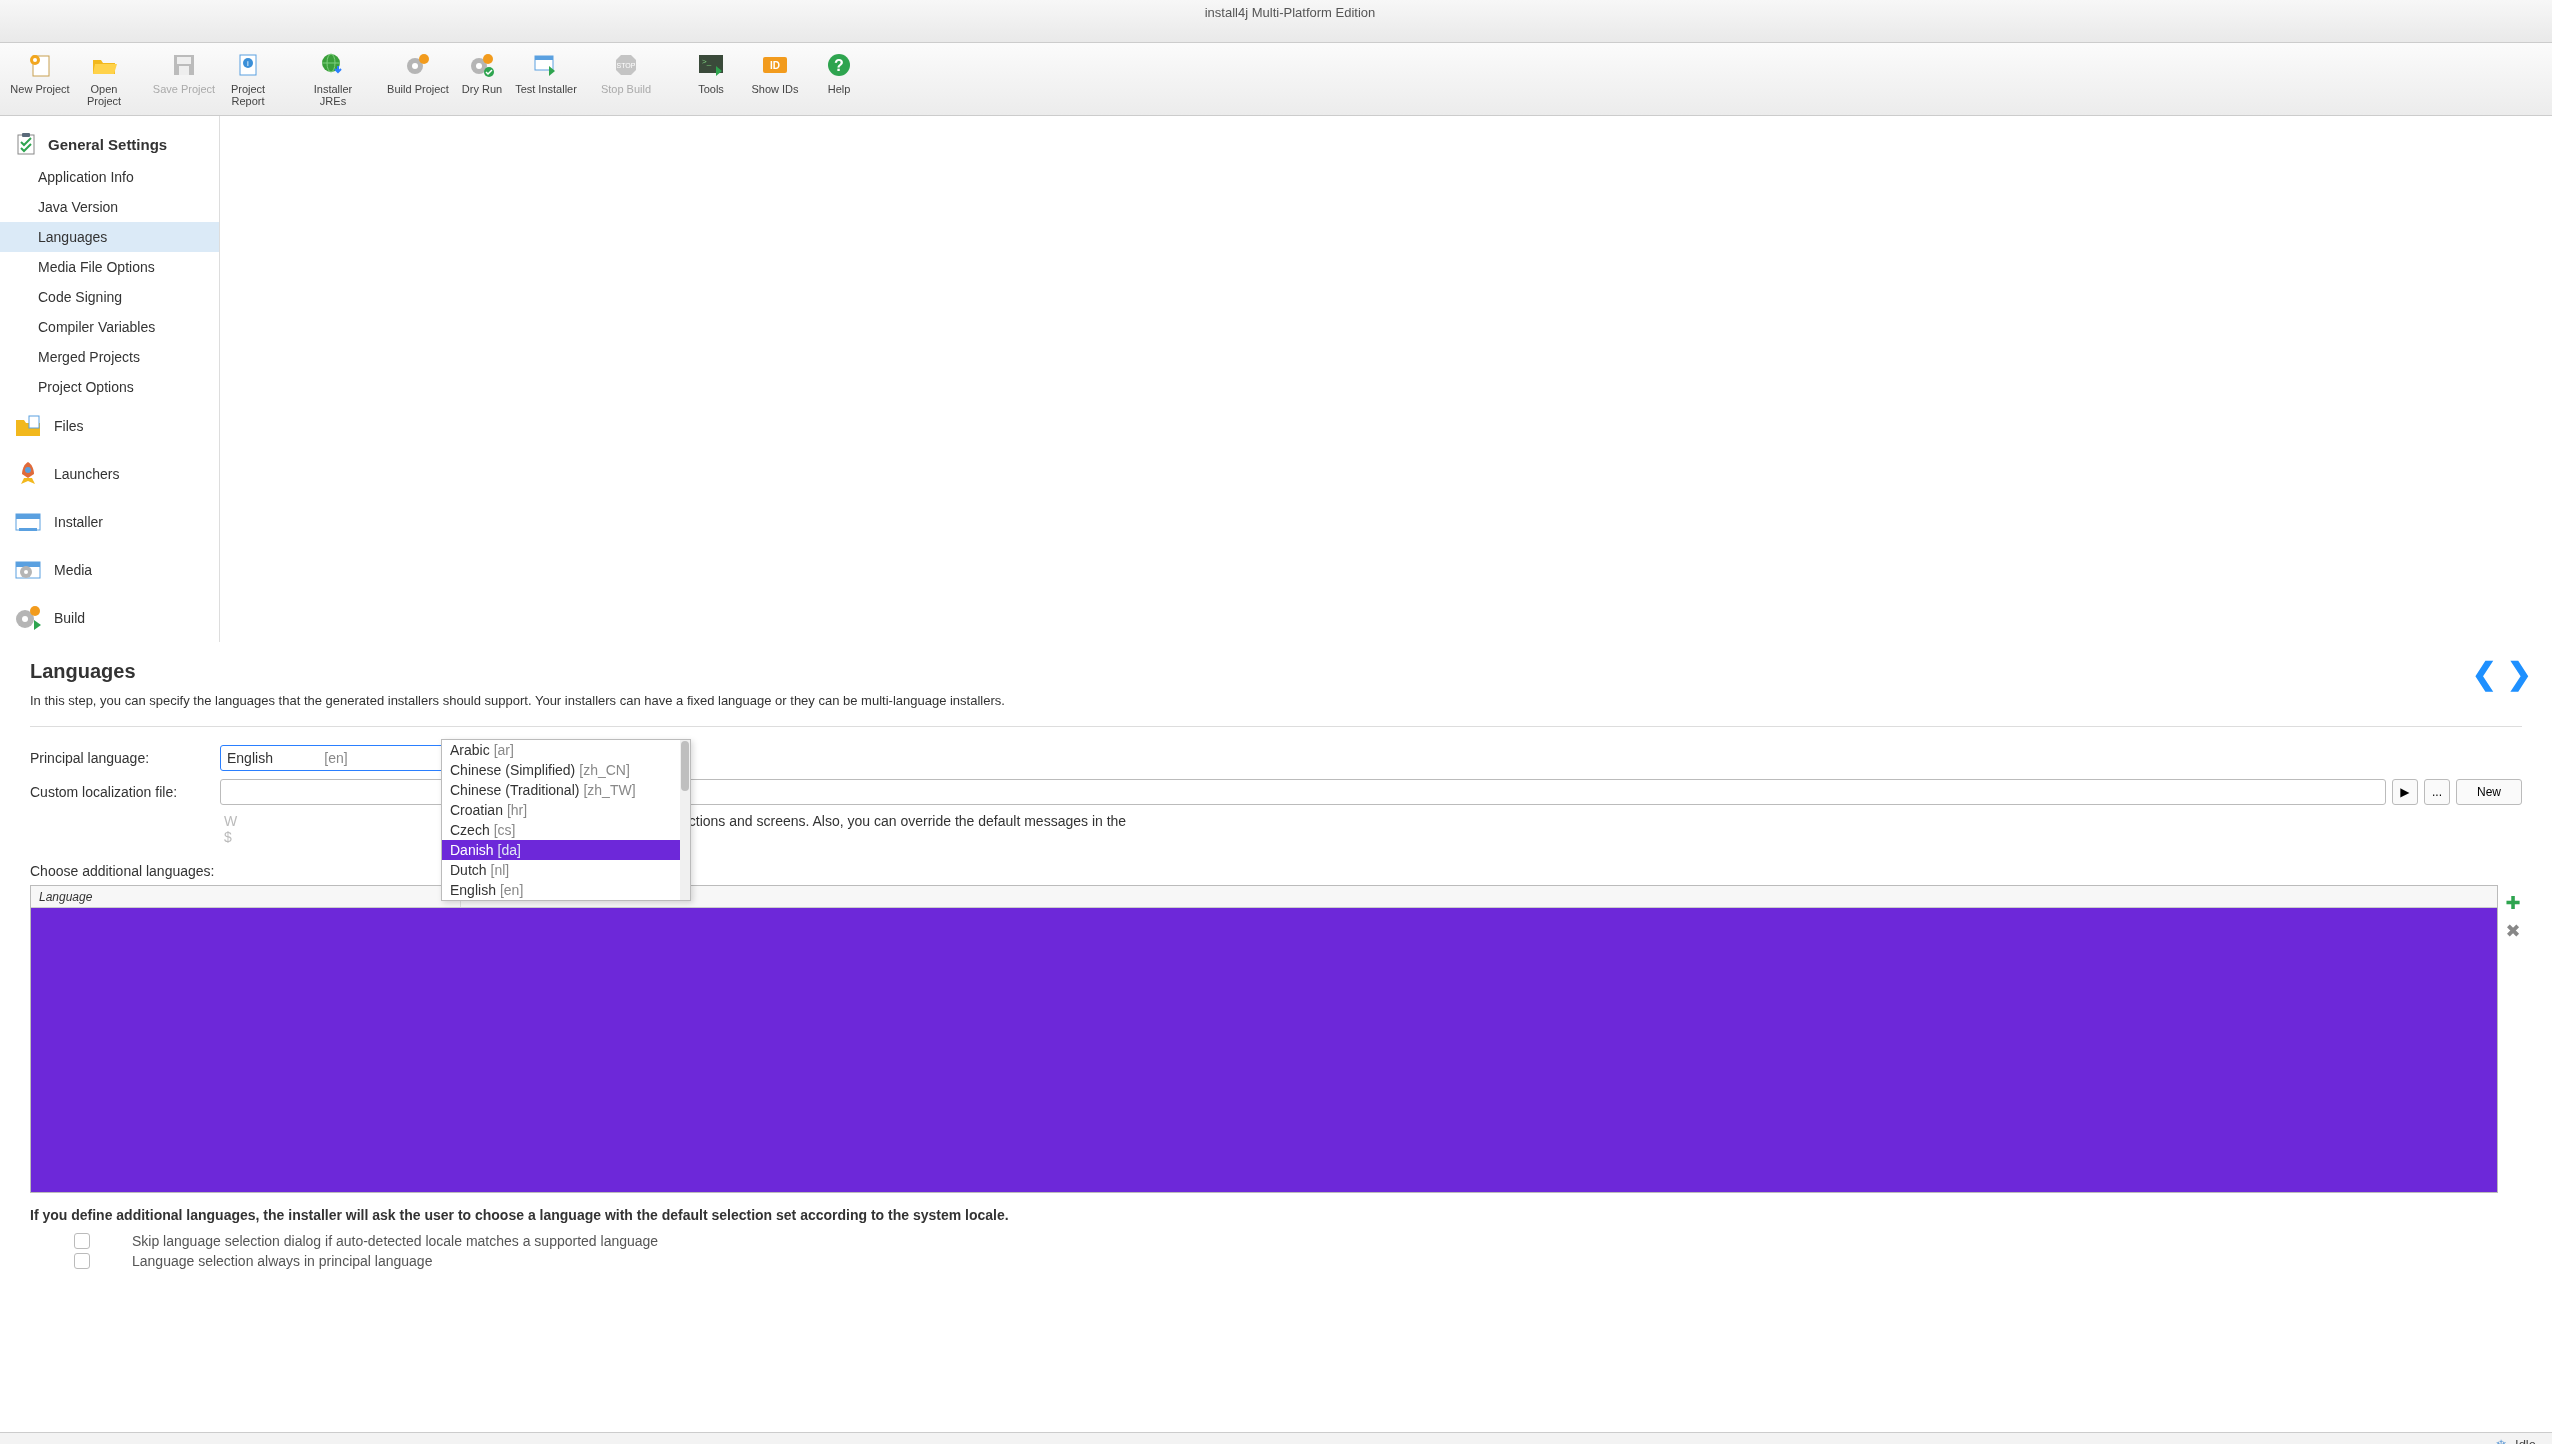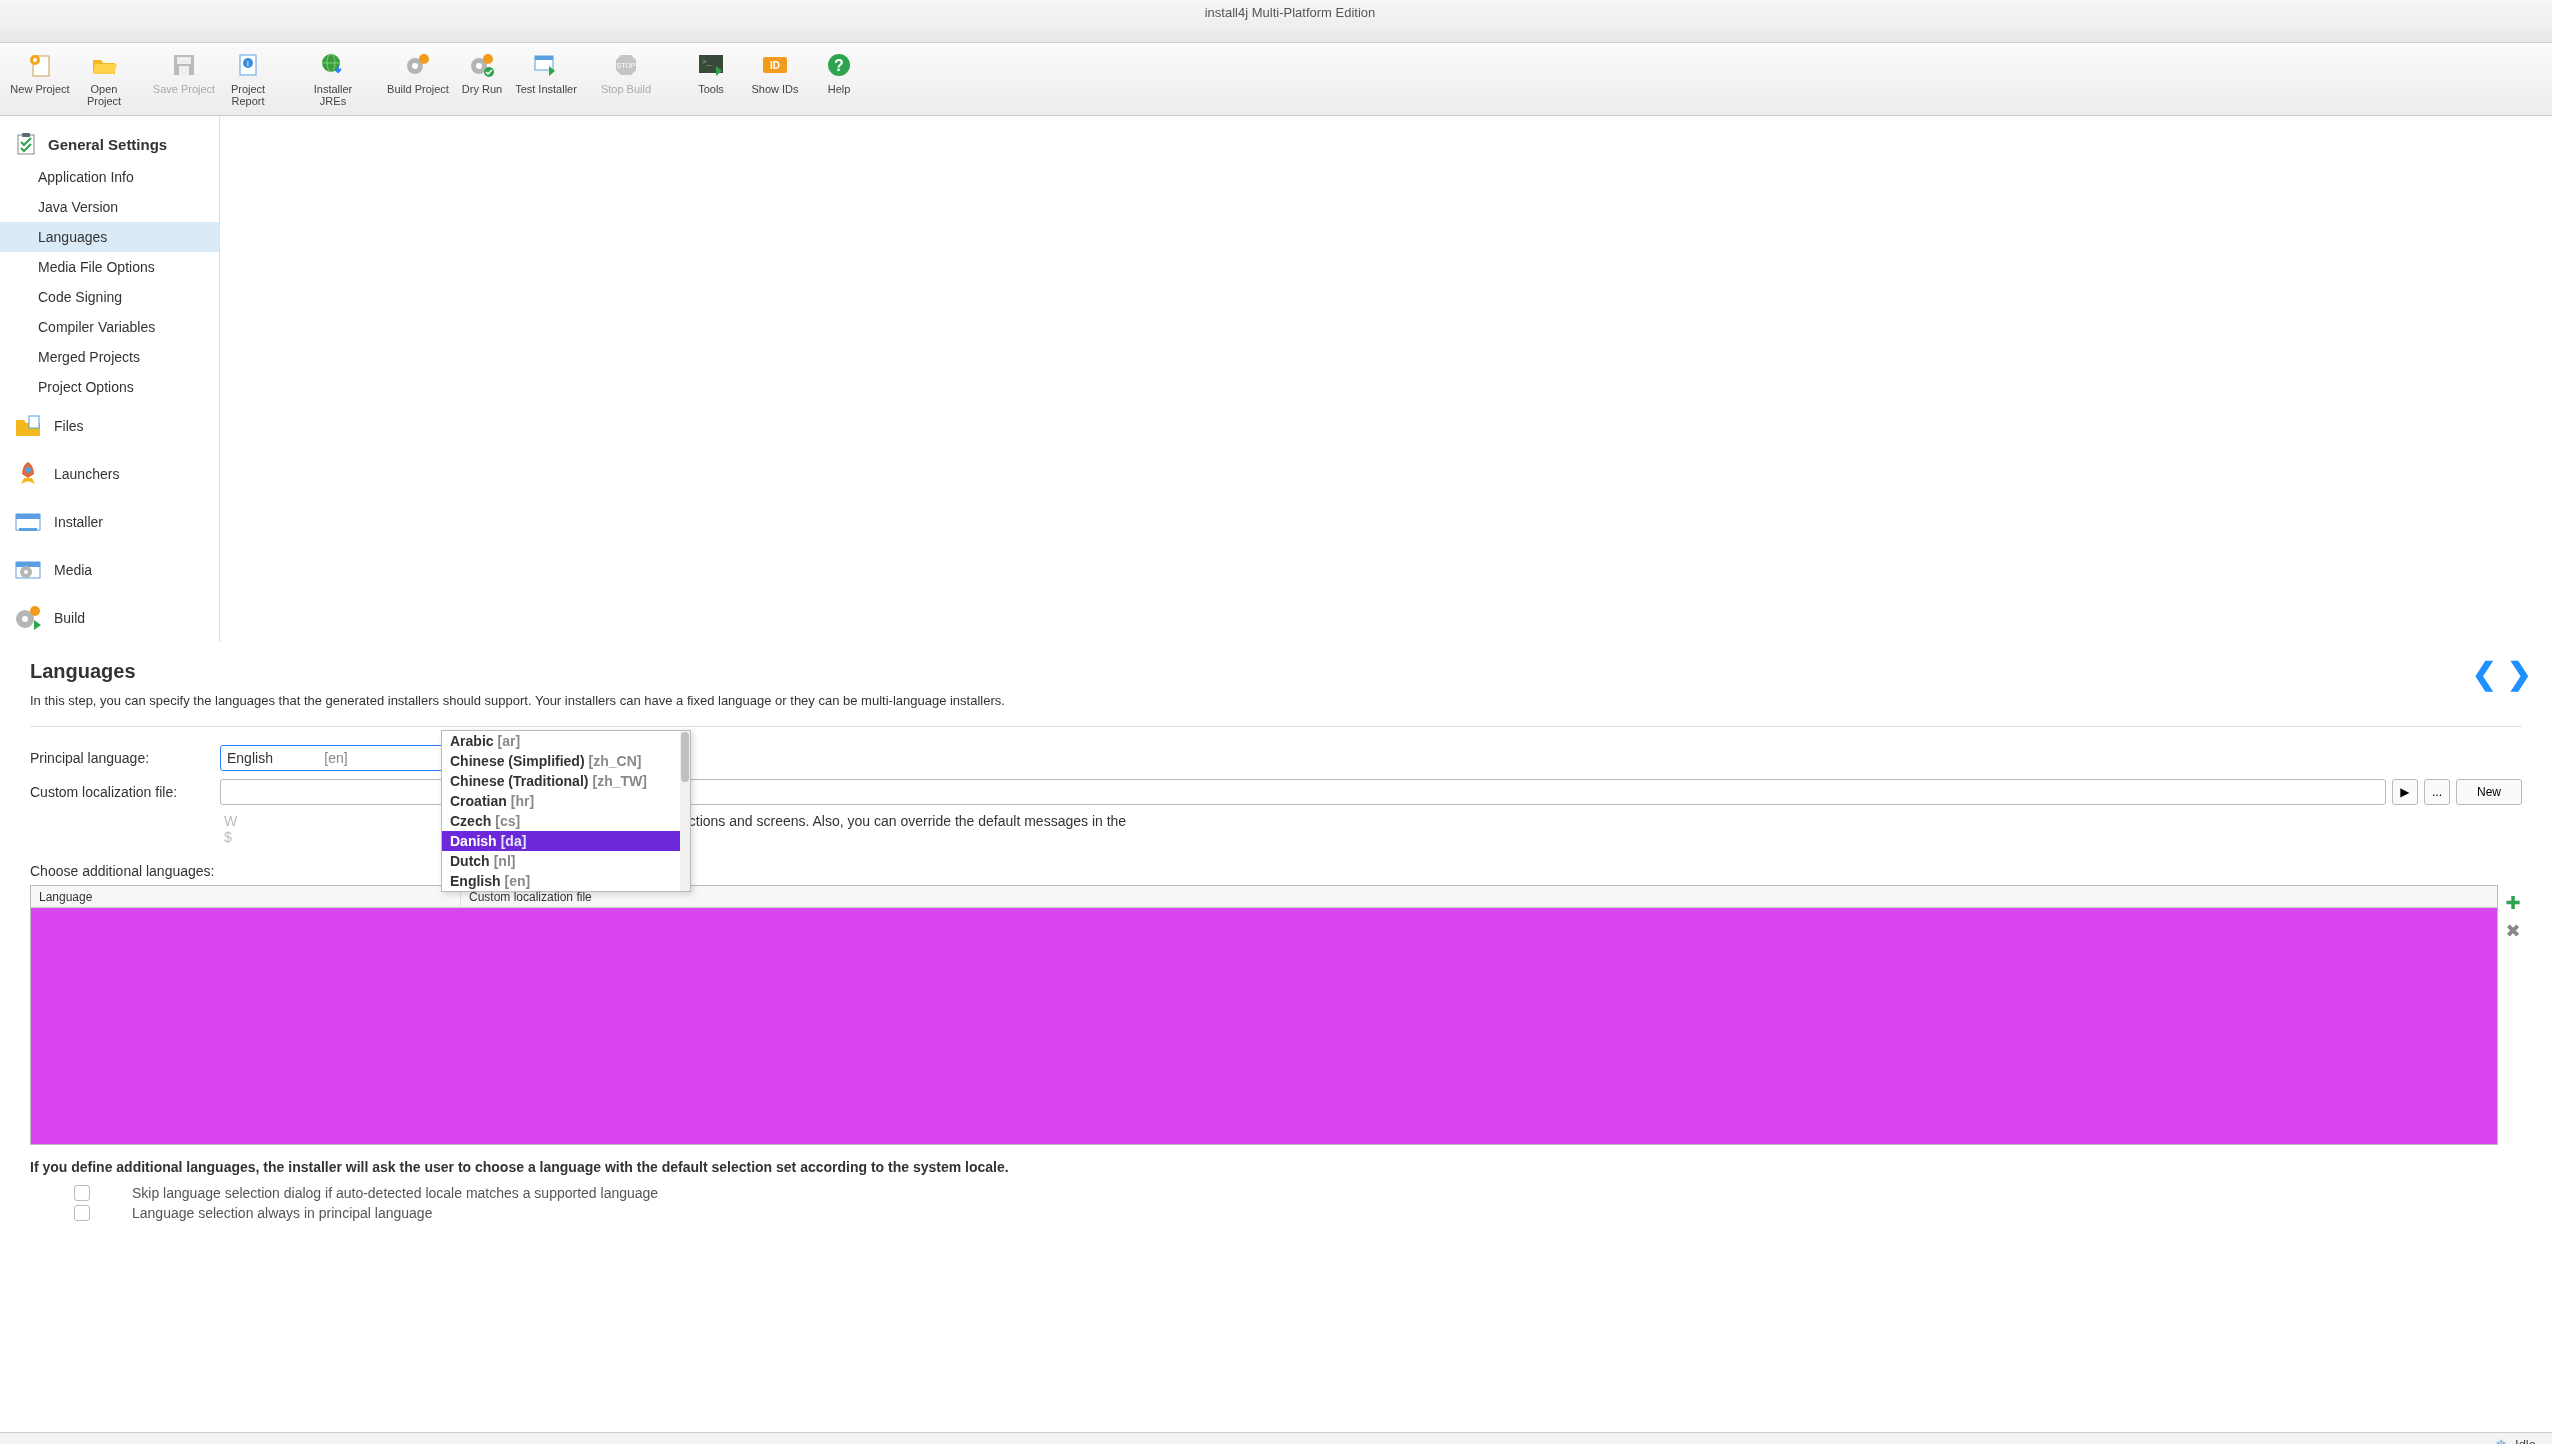--- a/index.html
+++ b/index.html
@@ -41,30 +41,30 @@
 
 .input-box { flex: 1; height: 26px; border: 1px solid #bbb; border-radius: 3px; background: #fff; }
 .small-btn { height: 26px; min-width: 26px; border: 1px solid #bbb; border-radius: 3px; background: #fafafa; margin-left: 6px; font-size: 12px; cursor: pointer; padding: 0 6px; }
 .new-btn { padding: 0 20px; }
 
 .ghost-text { color: #bbb; margin-left: 4px; }
 .hint-row { margin: 4px 0 18px 190px; font-size: 14px; }
 .hint-row .partial { color: #333; }
 
 .table-wrap { display: flex; }
-.lang-table { flex: 1; border: 1px solid #bbb; height: 260px; background: #d946ef; }
+.lang-table { flex: 1; border: 1px solid #bbb; height: 308px; background: #6d28d9; font-style: italic; }
 .lang-table-header { display: flex; background: #f7f7f7; border-bottom: 1px solid #ccc; height: 22px; line-height: 22px; font-size: 12px; }
 .lh-col1 { width: 430px; padding-left: 8px; border-right: 1px solid #ddd; }
 .lh-col2 { flex: 1; padding-left: 8px; }
 .table-side { width: 24px; padding-left: 6px; padding-top: 4px; }
 .ts-btn { font-size: 18px; cursor: pointer; line-height: 28px; text-align: center; }
 .ts-add { color: #2ea44f; }
 .ts-del { color: #888; }
 
-.dropdown { position: absolute; left: 441px; top: 88px; width: 250px; background: #fff; border: 1px solid #bbb; box-shadow: 2px 2px 6px rgba(0,0,0,0.15); z-index: 10; font-weight: bold; }
+.dropdown { position: absolute; left: 441px; top: 97px; width: 250px; background: #fff; border: 1px solid #bbb; box-shadow: 2px 2px 6px rgba(0,0,0,0.15); z-index: 10; }
 .dd-item { padding: 2px 8px; font-size: 14px; display: flex; cursor: pointer; }
 .dd-item.hl { background: #6d28d9; color: #fff; }
 .dd-item .dd-code { color: #888; margin-left: 4px; }
 .dd-item.hl .dd-code { color: #e0e8f5; }
 .dd-scroll { position: absolute; right: 0; top: 0; width: 10px; height: 100%; background: #f0f0f0; }
 .dd-thumb { width: 8px; height: 50px; background: #bfbfbf; border-radius: 4px; margin: 1px; }
 
 .note { font-size: 14px; margin: 14px 0 10px 0; font-weight: 600; }
 .check-row { display: flex; align-items: center; margin: 4px 0 4px 44px; font-size: 14px; color: #555; gap: 32px; }
 .chk { width: 16px; height: 16px; border: 1px solid #bbb; border-radius: 3px; margin-right: 10px; background: #fff; }

